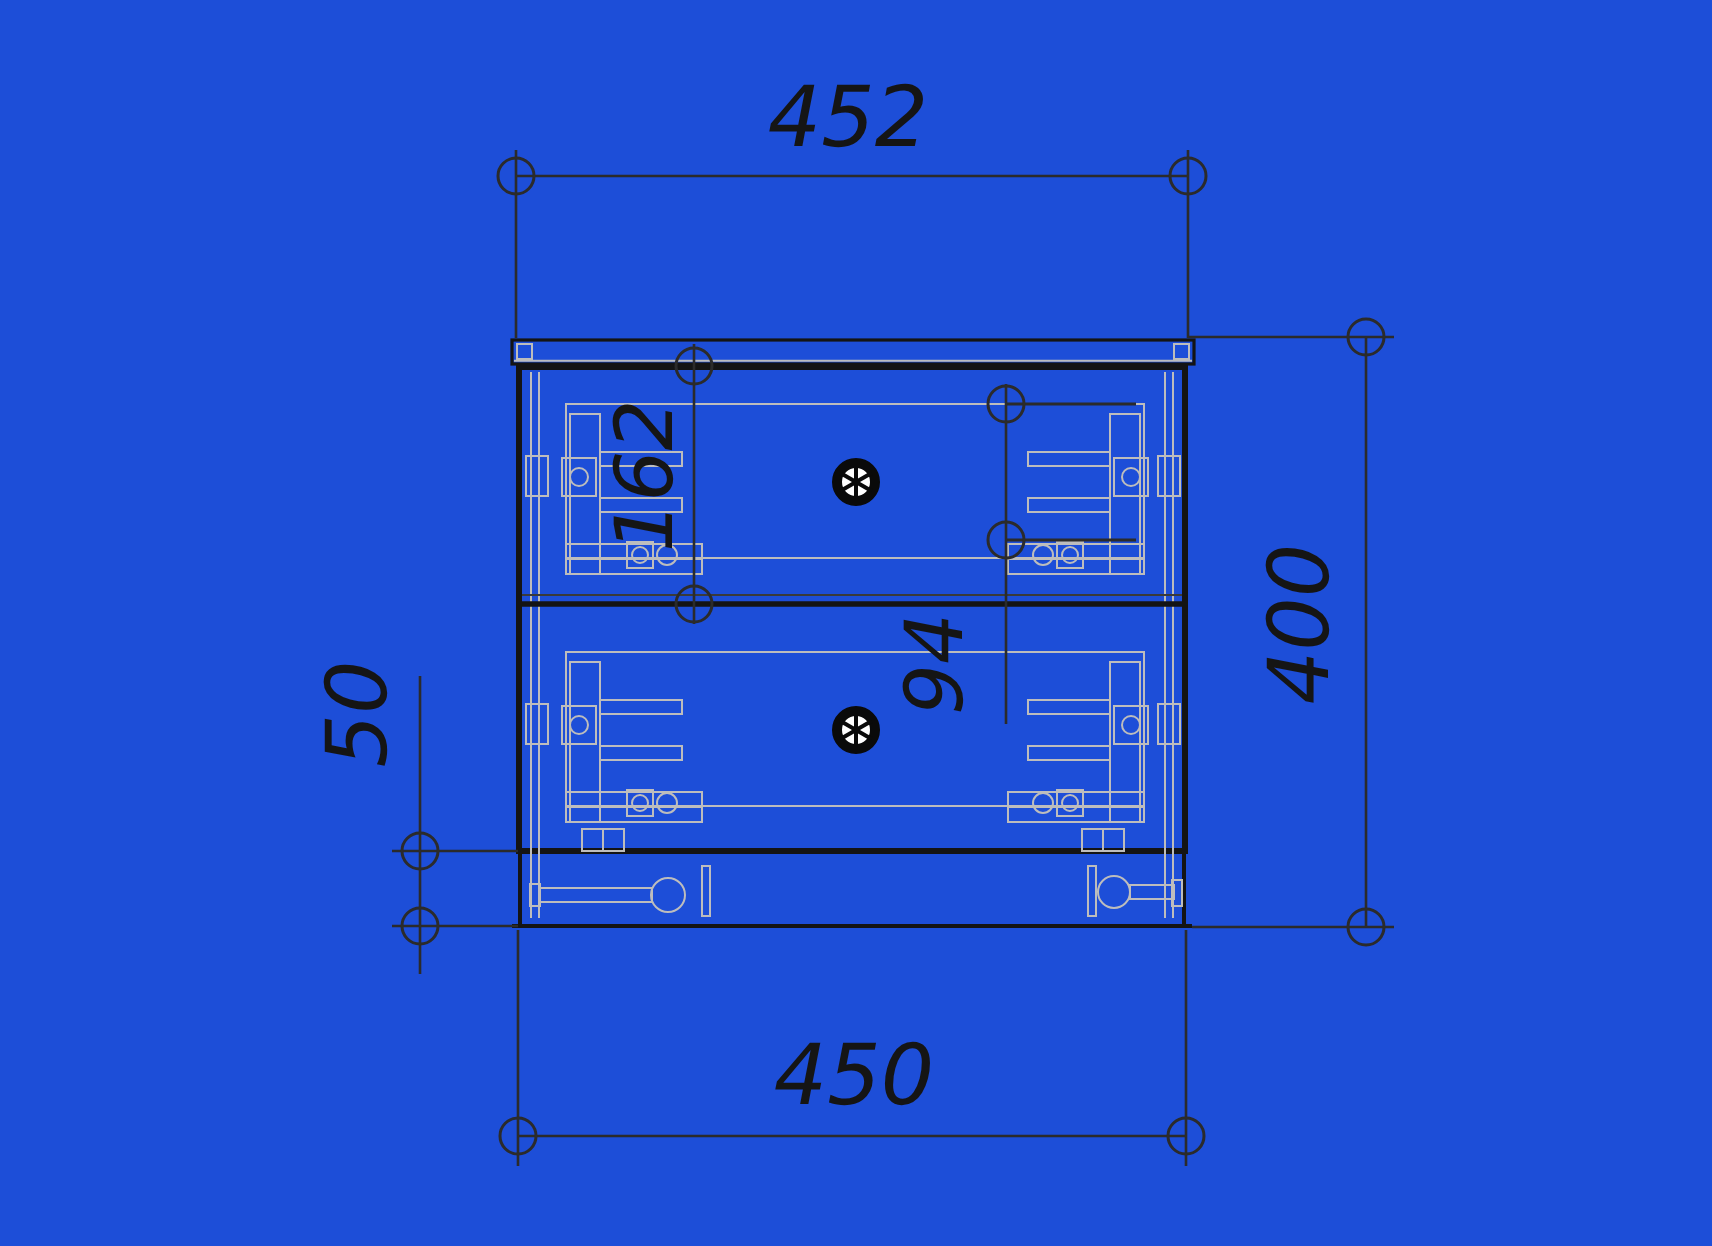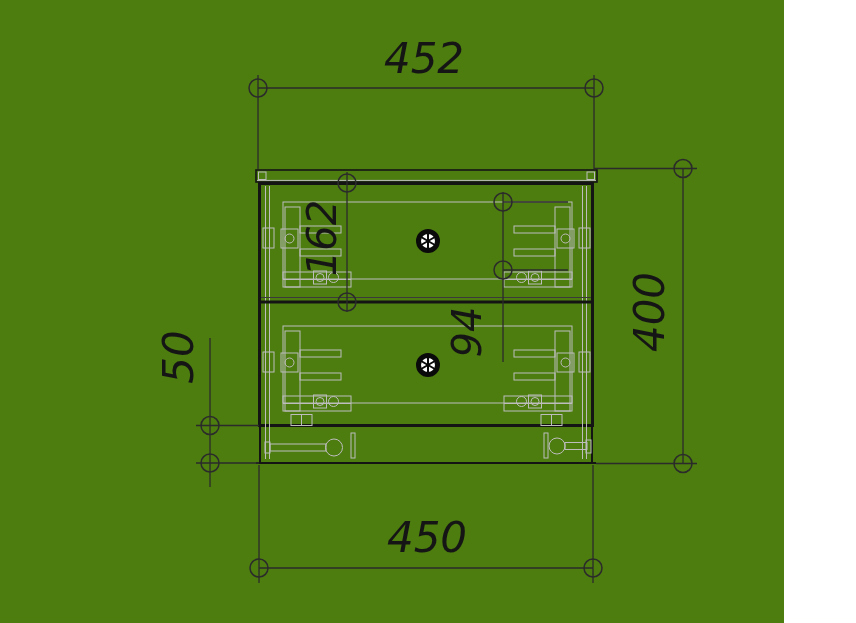--- a/index.html
+++ b/index.html
@@ -1,16 +1,16 @@
 <!DOCTYPE html>
 <html><head>
 <meta charset="utf-8">
 <style>
   html,body { margin:0; padding:0; background:#ffffff; }
-  .canvas { width:784px; height:623px; background:#4d7c0f; position:relative; overflow:hidden; }
+  .canvas { width:856px; height:623px; background:#1d4ed8; position:relative; overflow:hidden; }
   svg { display:block; }
   text {
     font-family:"DejaVu Sans", sans-serif;
     font-style:italic;
     fill:#151515;
   }
   .dimtxt  { font-size:42px; }
   .dimtxt2 { font-size:40px; }
   .thick { stroke:#141414; stroke-width:3;   fill:none; }
   .med   { stroke:#141414; stroke-width:1.6; fill:none; }

